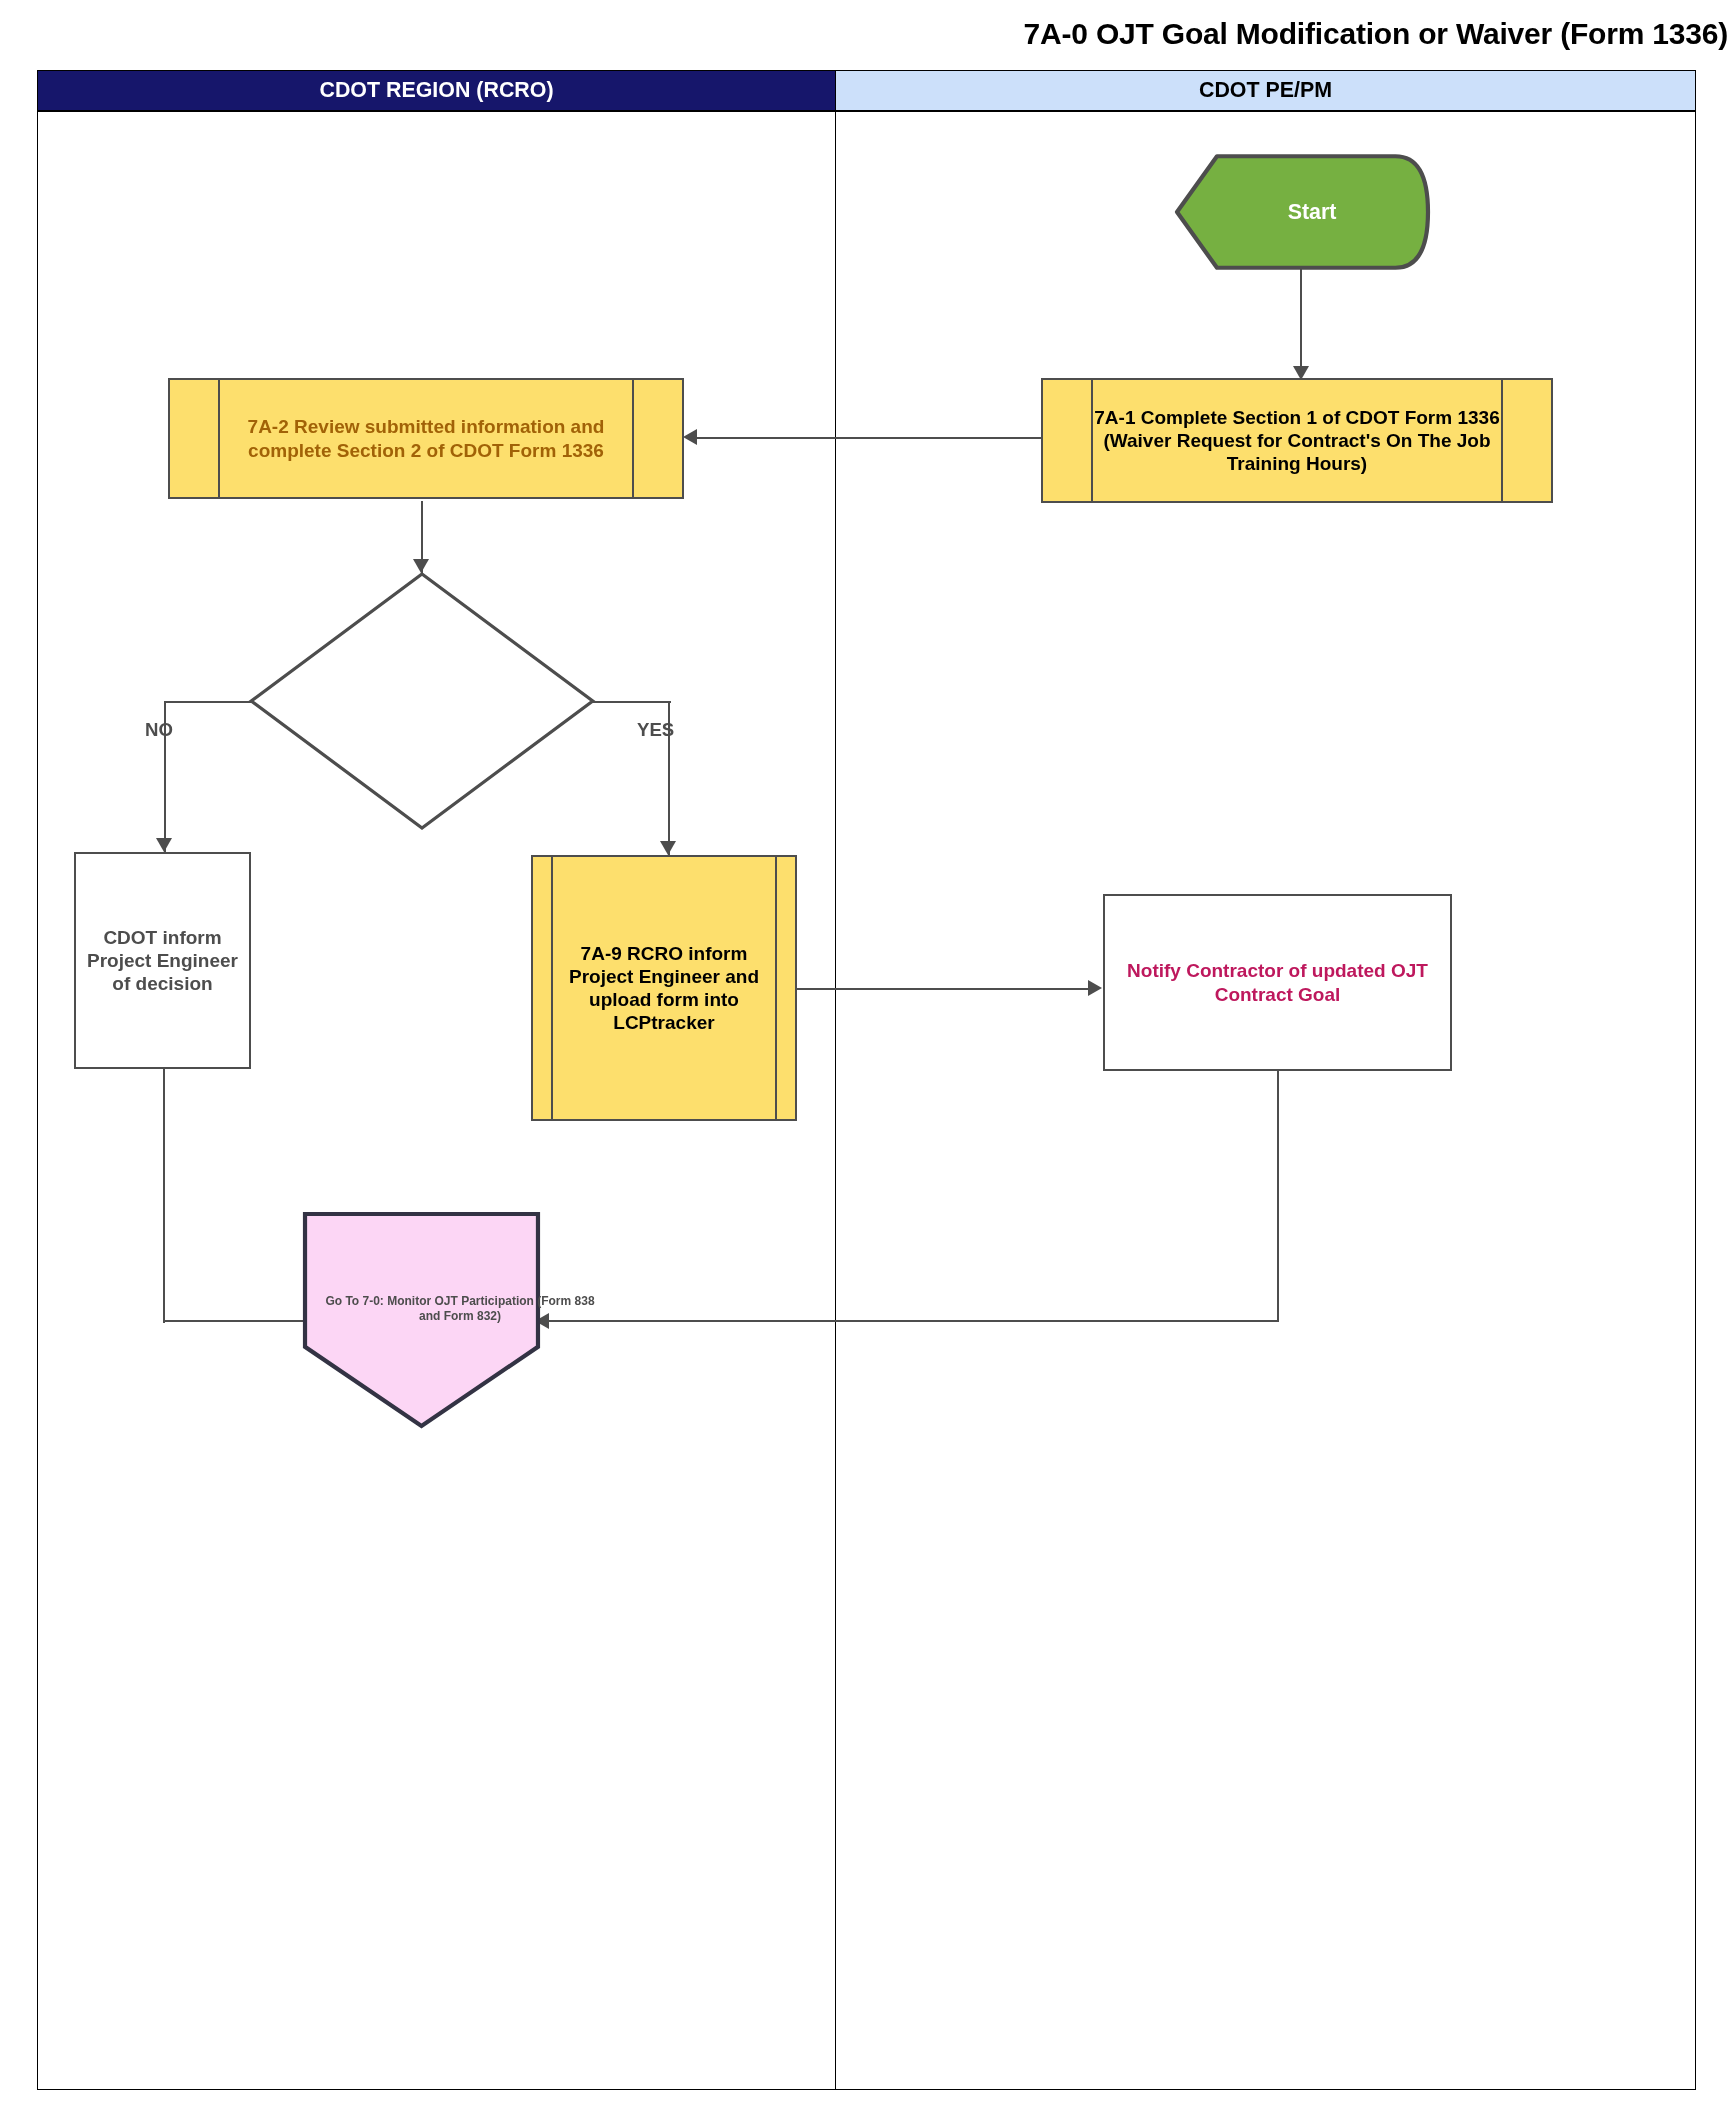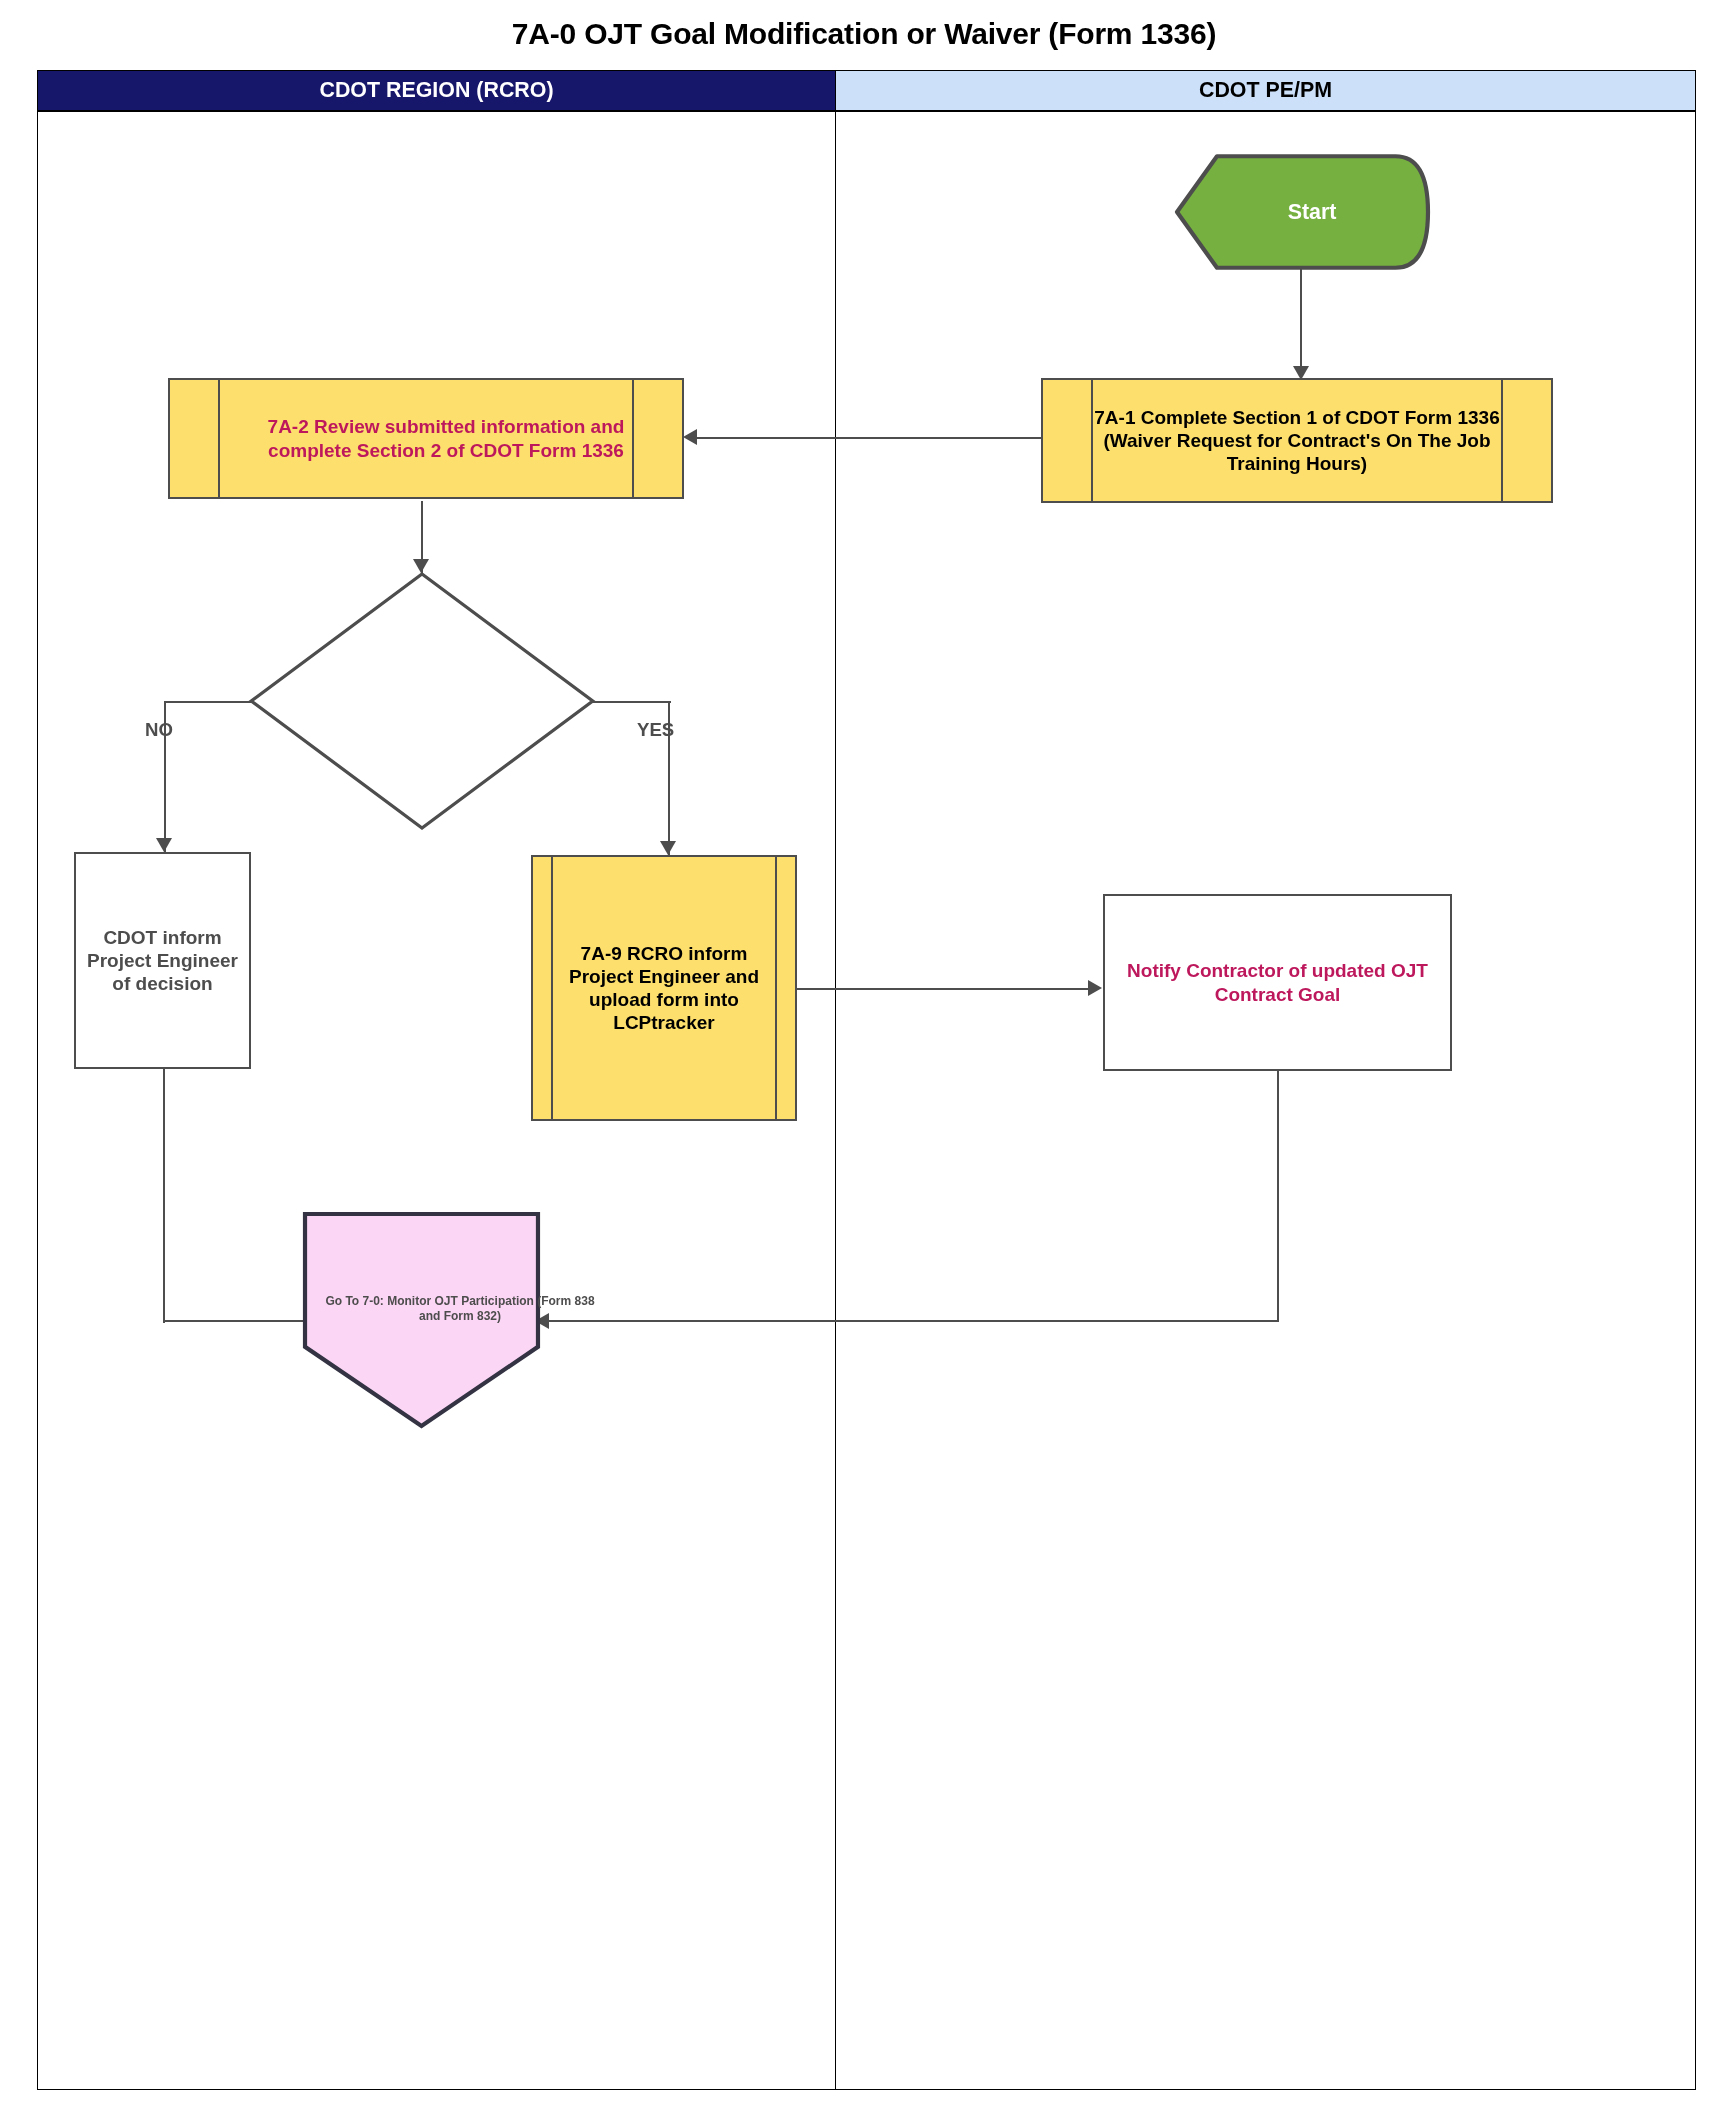--- a/index.html
+++ b/index.html
@@ -16,21 +16,21 @@
     height: 2119px;
     background: #ffffff;
     overflow: hidden;
   }
   
   #diagram-title {
     position: absolute;
     left: 0;
     top: 17px;
     width: 1728px;
-    text-align: center;
+    text-align: right;
     font-size: 30px;
     font-weight: bold;
     color: #000000;
     letter-spacing: -0.2px;
   }
   
   .lane-header {
     position: absolute;
     top: 70px;
     height: 41px;
@@ -173,21 +173,21 @@
   <div class="pdp" style="left:1041px; top:378px; width:512px; height:125px;">
     <div class="bar" style="left:48px;"></div>
     <div class="bar" style="right:48px;"></div>
   </div>
   <div class="node-text" style="left:1094px; top:378px; width:406px; height:125px; font-size:19px; color:#000000;">7A-1 Complete Section 1 of CDOT Form 1336 (Waiver Request for Contract's On The Job Training Hours)</div>
 
   <div class="pdp" style="left:168px; top:378px; width:516px; height:121px;">
     <div class="bar" style="left:48px;"></div>
     <div class="bar" style="right:48px;"></div>
   </div>
-  <div class="node-text" style="left:221px; top:378px; width:410px; height:121px; font-size:19px; color:#be185d;margin-left:20px;">7A-2 Review submitted information and complete Section 2 of CDOT Form 1336</div>
+  <div class="node-text" style="left:221px; top:378px; width:410px; height:121px; font-size:19px; color:#a16207;">7A-2 Review submitted information and complete Section 2 of CDOT Form 1336</div>
 
   <svg class="shape" style="left:251px; top:574px; width:342px; height:254px;" viewBox="0 0 734 546">
     <path d="M 367 0 L 734 273 L 367 546 L 0 273 Z" fill="#ffffff" stroke="#4D4D4D" stroke-width="7"></path>
   </svg>
 
   <div class="proc" style="left:74px; top:852px; width:177px; height:217px;"></div>
   <div class="node-text" style="left:81px; top:852px; width:163px; height:217px; font-size:19px; color:#4D4D4D;">CDOT inform Project Engineer of decision</div>
 
   <div class="pdp" style="left:531px; top:855px; width:266px; height:266px;">
     <div class="bar" style="left:17.7px;"></div>

